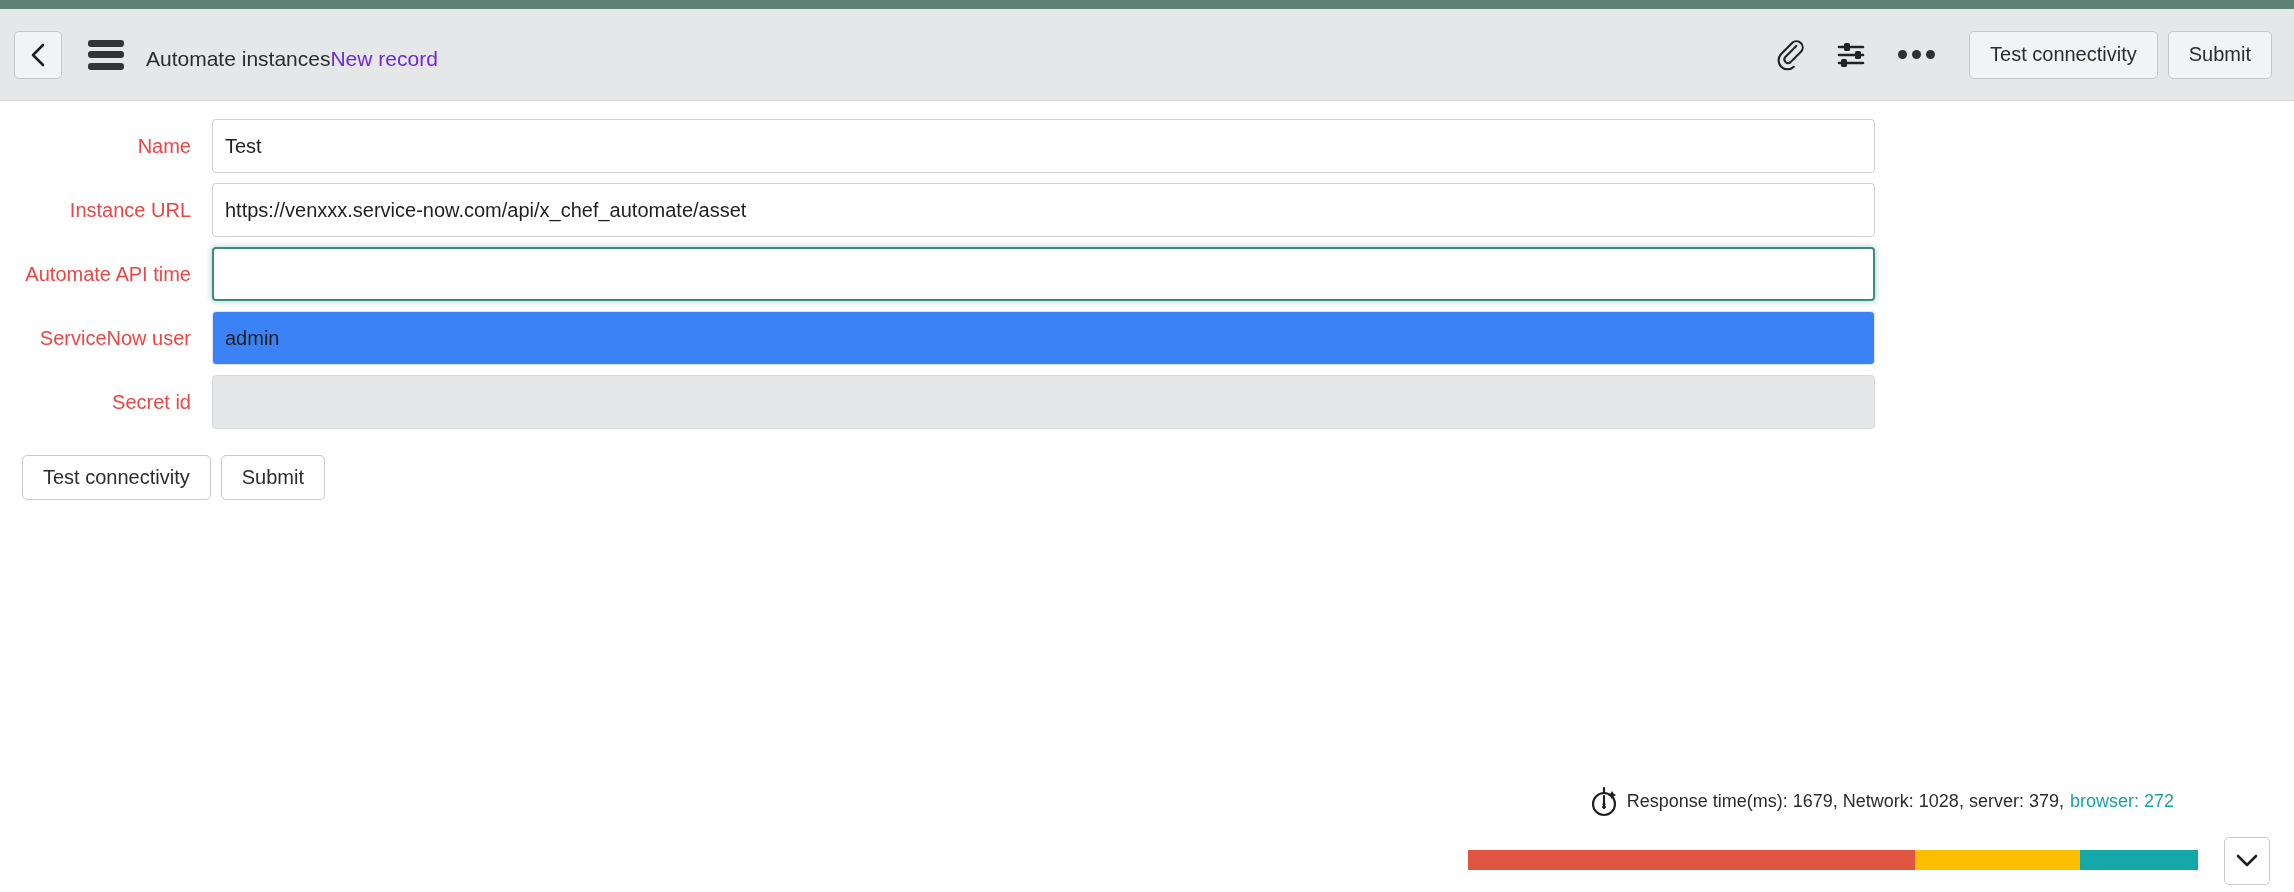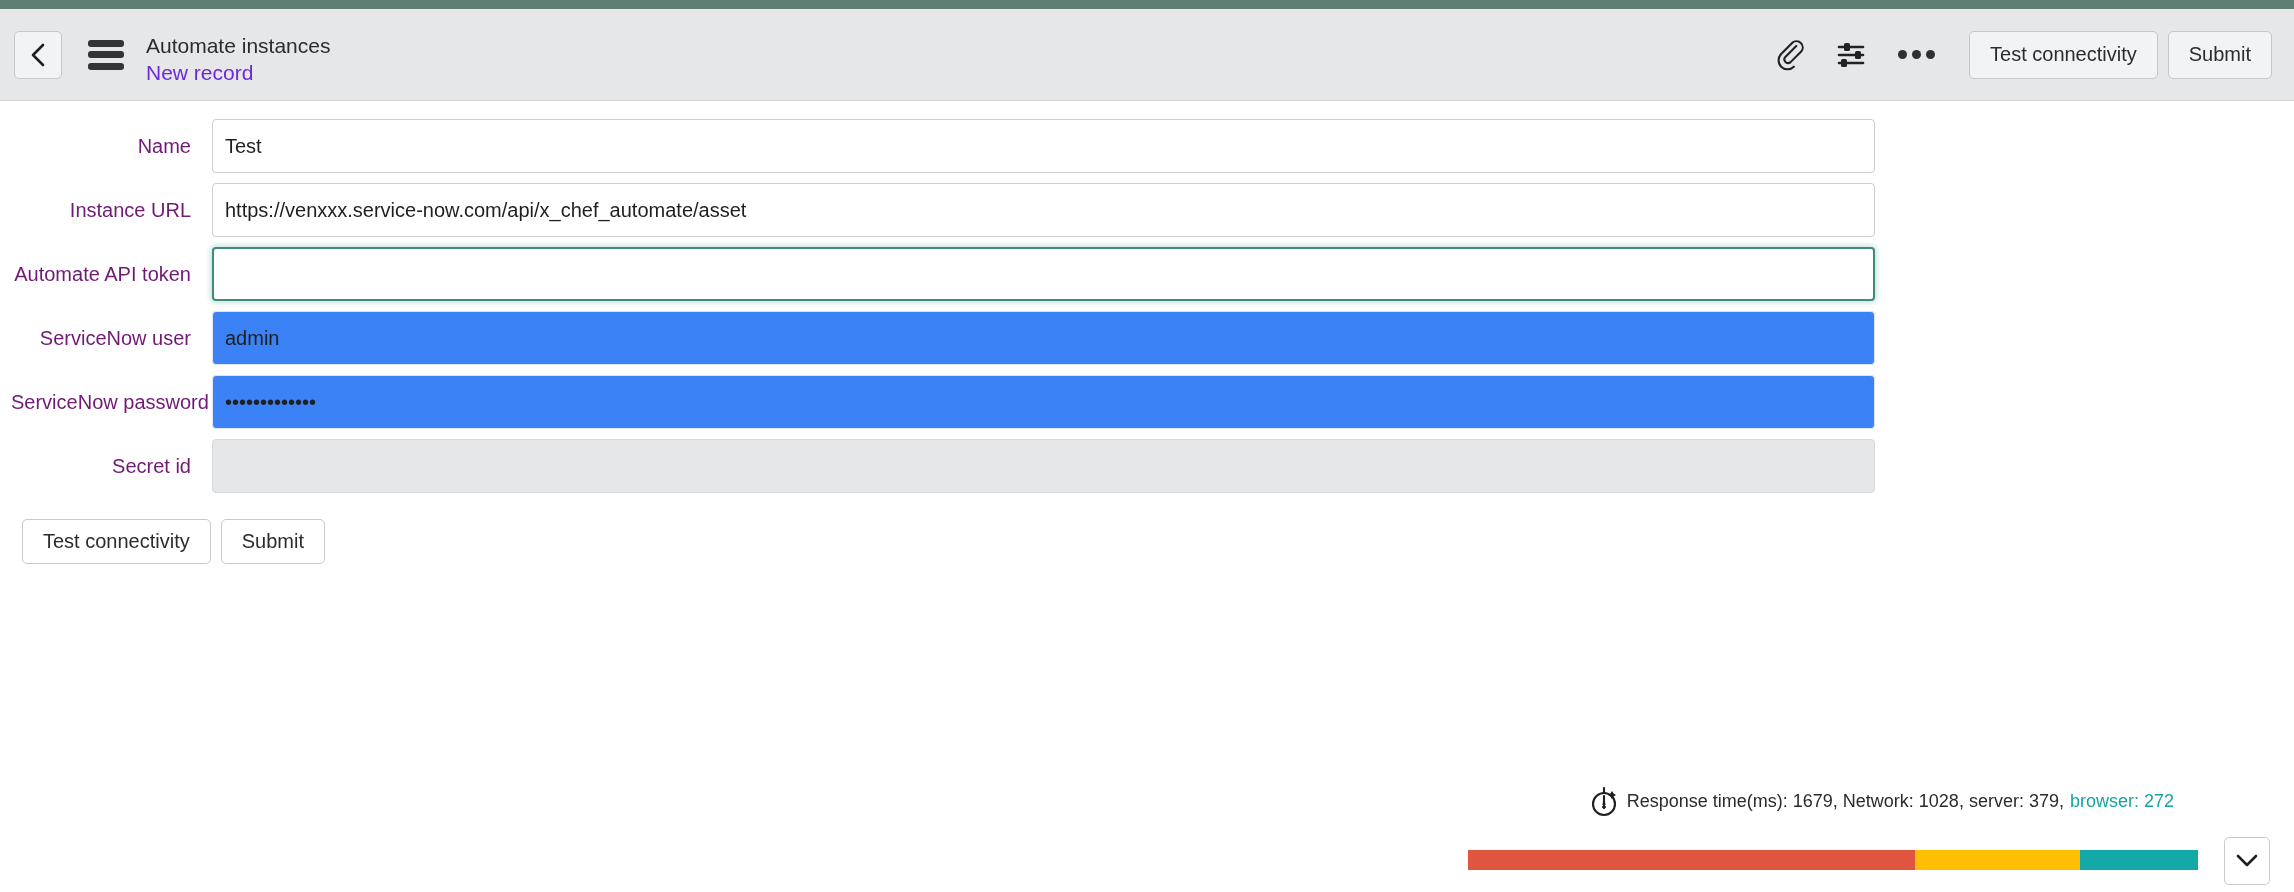--- a/index.html
+++ b/index.html
@@ -66,21 +66,21 @@
   .hamburger span {
     display: block;
     height: 7px;
     width: 100%;
     background: #333435;
     border-radius: 3px;
   }
 
   .title-block {
     display: flex;
-    flex-direction: column;
+    flex-direction: row;
     justify-content: center;
     line-height: 1.28;
     margin-top: 10px;
   }
   .title-main {
     font-size: 21px;
     color: #2c2c2c;
   }
   .title-sub {
     font-size: 21px;
@@ -140,23 +140,22 @@
     display: flex;
     align-items: center;
     margin-bottom: 10px;
   }
   .form-label {
     width: 212px;
     min-width: 212px;
     text-align: right;
     padding-right: 21px;
     font-size: 20px;
-    color: #701a75;
+    color: #ef4444;
     white-space: nowrap;
-    padding-left: 11px;
   }
   .form-field {
     width: 1663px;
     height: 54px;
     border: 1px solid #cdced0;
     border-radius: 4px;
     background: #ffffff;
     font-family: "Liberation Sans", sans-serif;
     font-size: 20px;
     color: #1f1f1f;
@@ -307,33 +306,29 @@
     <div class="form-label">Name</div>
     <input class="form-field" type="text" value="Test" style="">
   </div>
 
   <div class="form-row">
     <div class="form-label">Instance URL</div>
     <input class="form-field" type="text" value="https://venxxx.service-now.com/api/x_chef_automate/asset" style="">
   </div>
 
   <div class="form-row">
-    <div class="form-label">Automate API token</div>
+    <div class="form-label">Automate API time</div>
     <input class="form-field focused" type="text" autofocus="" value="" style="">
   </div>
 
   <div class="form-row">
     <div class="form-label">ServiceNow user</div>
     <input class="form-field readonly" type="text" readonly="" value="admin" style="">
   </div>
 
-  <div class="form-row">
-    <div class="form-label">ServiceNow password</div>
-    <input class="form-field readonly" type="text" readonly="" value="•••••••••••••" style="">
-  </div>
 
   <div class="form-row">
     <div class="form-label">Secret id</div>
     <input class="form-field disabled" type="text" disabled="" value="" style="">
   </div>
 
   <div class="actions">
     <button class="action-btn">Test connectivity</button>
     <button class="action-btn">Submit</button>
   </div>

